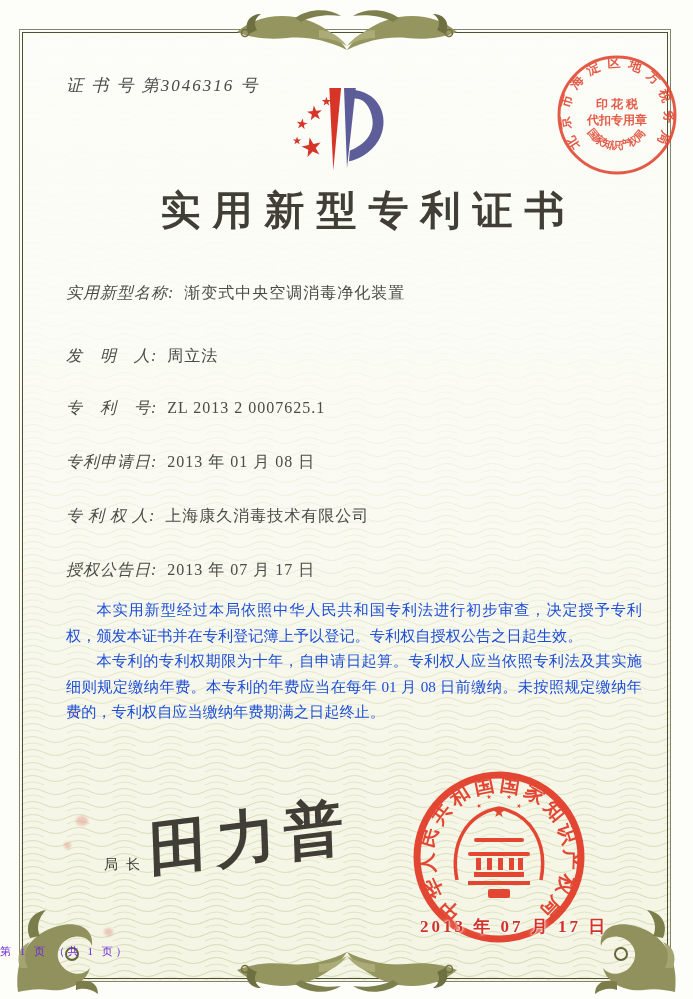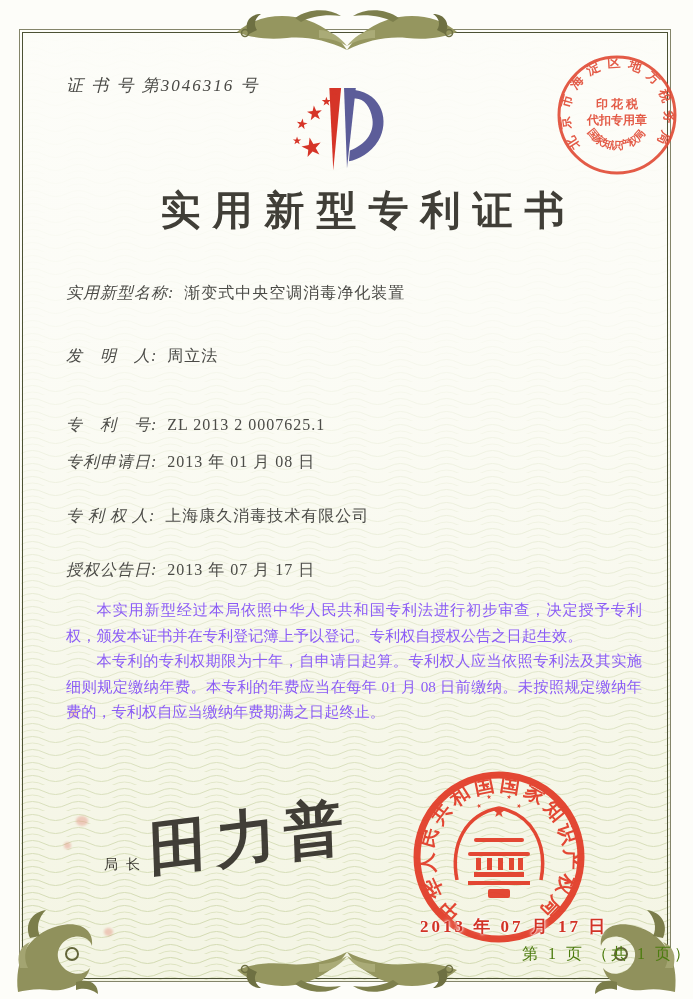--- a/index.html
+++ b/index.html
@@ -13,28 +13,28 @@
         rgba(253,253,249,.55) 55%,rgba(253,253,249,.18) 78%,rgba(253,253,249,0) 100%);}
   
   #frame-outer{left:19px;top:29px;width:652px;height:953px;border:1px solid #84856a;box-sizing:border-box;}
   #frame-inner{left:2px;top:2px;right:2px;bottom:2px;border:1.4px solid #4c5134;box-sizing:border-box;}
   #cert-no{left:66px;top:74px;font-size:17px;letter-spacing:2px;color:#4a4a46;font-style:italic;}
   #title{left:16px;top:183px;width:100%;text-align:center;font-size:40px;font-weight:bold;
          letter-spacing:12px;text-indent:12px;color:#403e37;}
   .field{left:66px;font-size:16px;color:#4b4b47;letter-spacing:1px;white-space:nowrap;}
   .field .lb{margin-right:10px;font-style:italic;}
   #body-text{left:66px;top:597px;width:576px;font-size:15.2px;line-height:25.6px;
-             color:#8b5cf6;text-align:justify;}
+             color:#1d4ed8;text-align:justify;}
   #body-text p{margin:0;text-indent:2em;}
   #signer-title{left:104px;top:856px;font-size:14px;letter-spacing:8px;color:#3c3a33;font-family:Liberation Serif, serif;}
   #signature{left:148px;top:798px;font-size:60px;font-weight:bold;color:#2e2b25;opacity:.9;
              transform:rotate(-7deg) skewX(-5deg);letter-spacing:8px;white-space:nowrap;}
   #seal-date{left:420px;top:915px;font-size:17px;font-weight:bold;letter-spacing:3px;color:#d23326;
              text-shadow:0 0 2px #fff,0 0 2px #fff,0 0 5px rgba(255,255,255,.85);z-index:7;}
-  #footer{left:0;top:944px;width:100%;text-align:right;font-size:16px;letter-spacing:3px;color:#4d7c0f;}
+  #footer{left:0;top:944px;width:100%;text-align:left;font-size:11px;letter-spacing:3px;color:#6d28d9;}
   .speck{border-radius:50%;background:rgba(214,66,52,.25);filter:blur(1px);}
   .z2{z-index:2}.z3{z-index:3}.z4{z-index:4}.z5{z-index:5}
 </style>
 </head>
 <body>
 
 <div id="page">
 
   <svg width="0" height="0" style="position:absolute">
     <defs>
@@ -106,21 +106,21 @@
   </svg>
 
   <div id="title" class="abs z4">实用新型专利证书</div>
 
   <div class="abs field z4" style="top:283px">
     <span class="lb">实用新型名称:</span><span>渐变式中央空调消毒净化装置</span>
   </div>
   <div class="abs field z4" style="top:346px">
     <span class="lb">发　明　人:</span><span>周立法</span>
   </div>
-  <div class="abs field z4" style="top:415px">
+  <div class="abs field z4" style="top:398px">
     <span class="lb">专　利　号:</span><span>ZL 2013 2 0007625.1</span>
   </div>
   <div class="abs field z4" style="top:452px">
     <span class="lb">专利申请日:</span><span>2013 年 01 月 08 日</span>
   </div>
   <div class="abs field z4" style="top:506px">
     <span class="lb">专 利 权 人:</span><span>上海康久消毒技术有限公司</span>
   </div>
   <div class="abs field z4" style="top:560px">
     <span class="lb">授权公告日:</span><span>2013 年 07 月 17 日</span>

